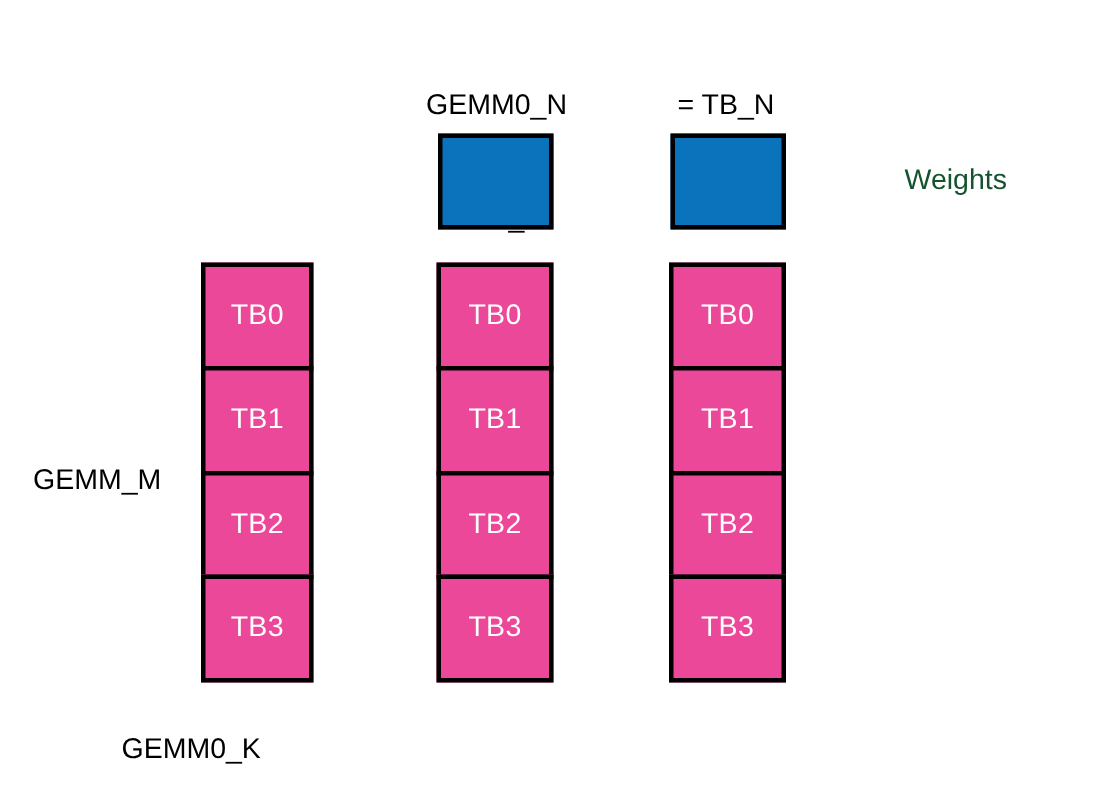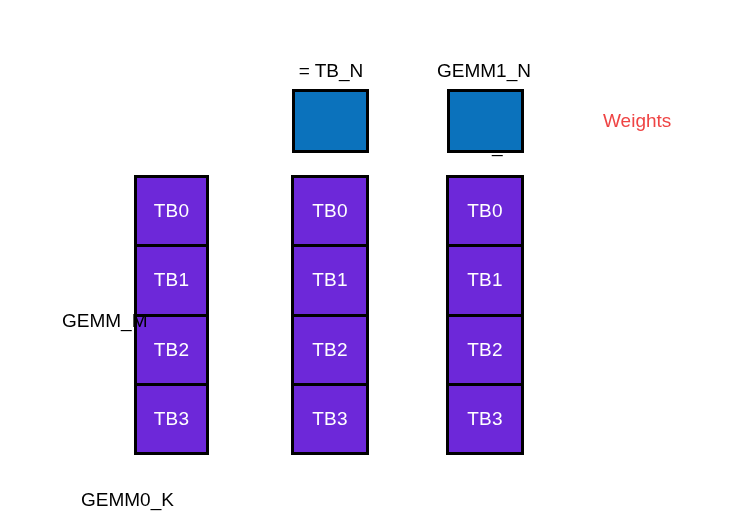--- a/index.html
+++ b/index.html
@@ -21,21 +21,20 @@
     position: absolute;
     color: #000000;
     font-family: "Liberation Sans", sans-serif;
     font-size: 19px;
     line-height: 24px;
     white-space: pre;
     text-align: left;
   }
   .label.left {
     text-align: left;
-    margin-left: 40px;
   }
   
   .col-header {
     width: 180px;
     text-align: center;
     font-size: 19px;
     line-height: 25px;
   }
   
   .weight-box {
@@ -45,21 +44,21 @@
     box-sizing: border-box;
   }
   
   .act-column {
     position: absolute;
     display: flex;
     flex-direction: column;
     box-sizing: border-box;
   }
   .act-cell {
-    background: #6d28d9;
+    background: #ec4899;
     border: 3px solid #000000;
     box-sizing: border-box;
     flex: 1 1 0;
     display: flex;
     align-items: center;
     justify-content: center;
     margin-bottom: -3px;
   }
   .act-cell:last-child {
     margin-bottom: 16px;
@@ -68,35 +67,35 @@
     color: #ffffff;
     font-family: "Liberation Sans", sans-serif;
     font-size: 19px;
     line-height: 20px;
     letter-spacing: 0.2px;
   }
   
   .row-label {
     position: absolute;
     font-size: 19px;
-    color: #ef4444;
+    color: #14532d;
     white-space: nowrap;
   }
 </style>
 </head>
 <body>
 
 <div id="canvas">
 
   <div class="label col-header" style="left:241px; top:8px;">
+    <div>GEMM0_N</div>
     <div>= TB_N</div>
   </div>
 
   <div class="label col-header" style="left:394px; top:8px;">
-    <div>GEMM1_N</div>
     <div>= TB_N</div>
   </div>
 
   <div class="weight-box" style="left:292px; top:89px; width:77px; height:64px;"></div>
 
   <div class="weight-box" style="left:447px; top:89px; width:77px; height:64px;"></div>
 
   <div class="act-column" style="left:134px; top:175px; width:75px; height:296px;">
     <div class="act-cell">
       <span class="act-cell-label">TB0</span>

